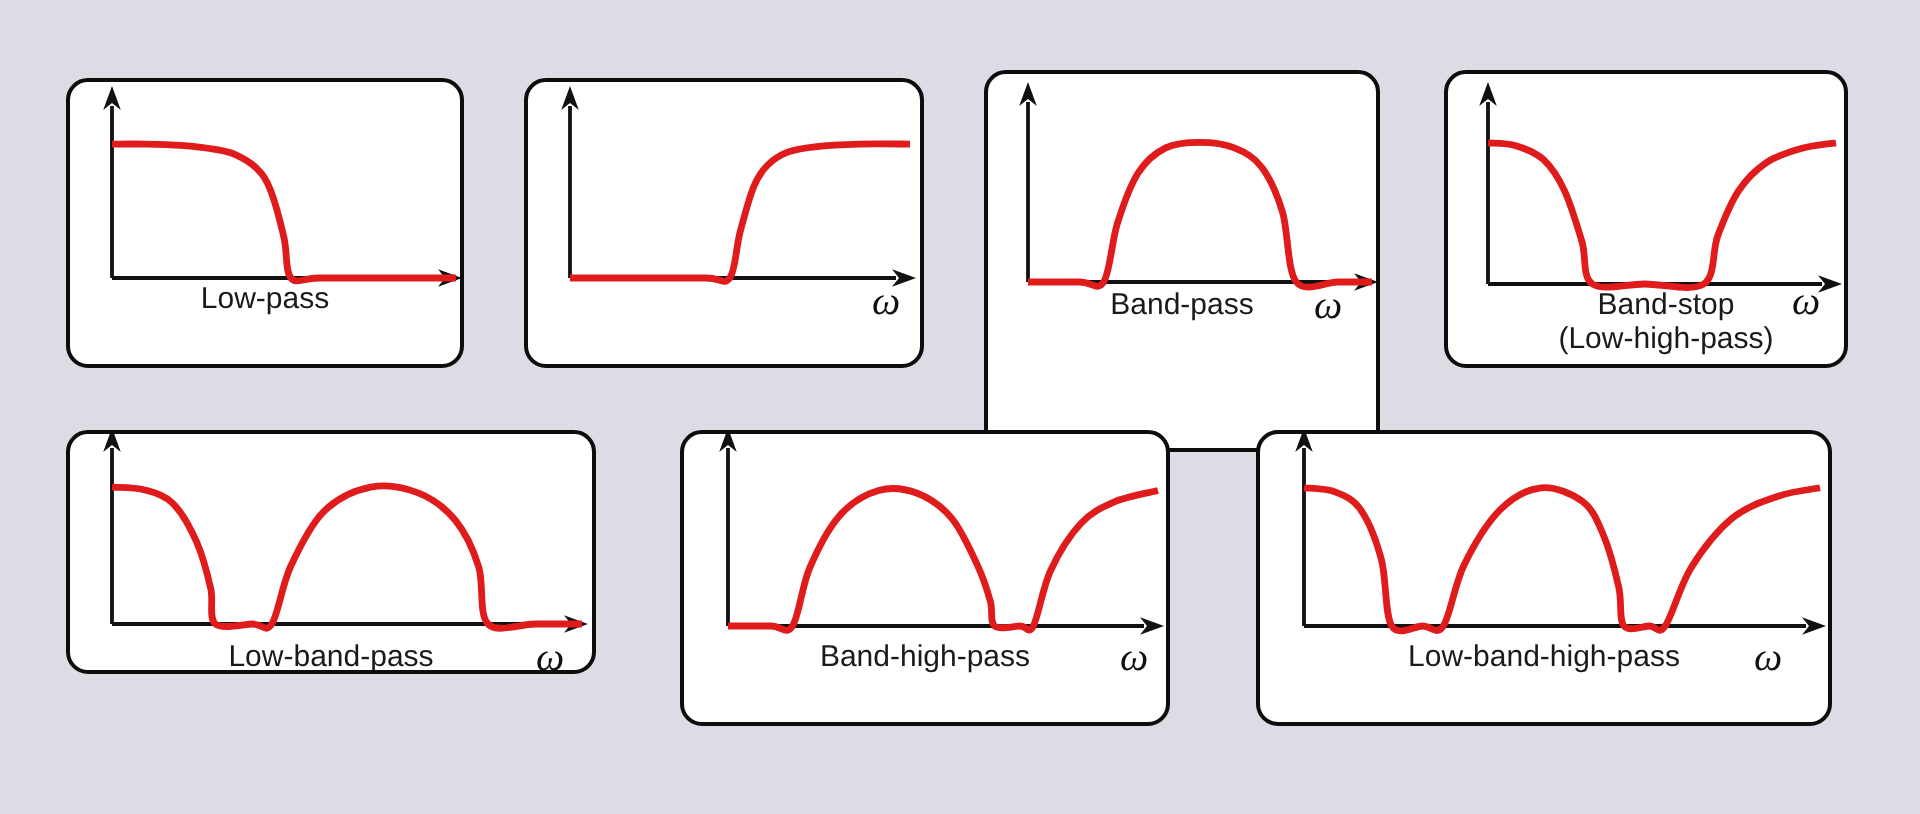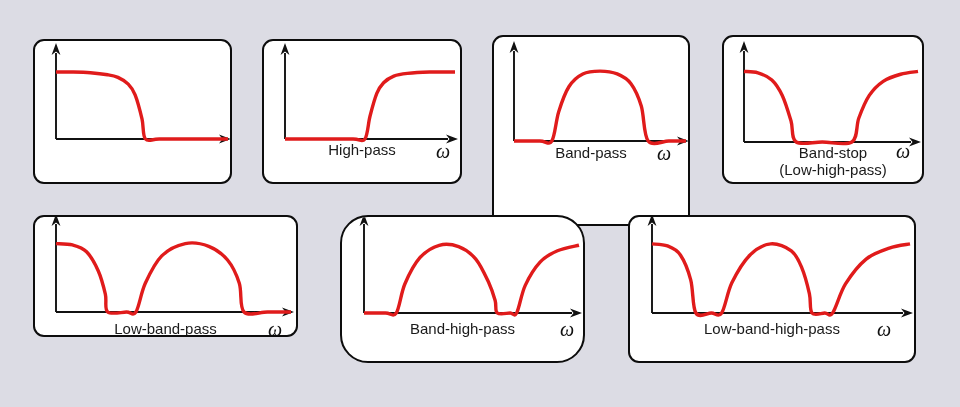--- a/index.html
+++ b/index.html
@@ -74,30 +74,30 @@
 
 <div id="stage">
     <div class="panel" style="left: 33px; top: 39px; width: 199px; height: 145px;">
       <svg width="199" height="145">
         <path class="axis" d="M 21 98 L 21 12"></path>
         <path class="axis-head" d="M 21 2 L 16.6 14 L 21 10.5 L 25.4 14 Z"></path>
         <path class="axis" d="M 21 98 L 186 98"></path>
         <path class="axis-head" d="M 196 98 L 184 93.6 L 187.5 98 L 184 102.4 Z"></path>
         <path class="curve" d="M 21.00 31.04 C 23.87 31.04, 32.47 30.93, 38.20 31.04 C 43.93 31.15, 49.67 31.26, 55.40 31.71 C 61.13 32.16, 68.01 32.94, 72.60 33.72 C 77.19 34.50, 79.48 34.83, 82.92 36.40 C 86.36 37.96, 90.37 40.19, 93.24 43.09 C 96.11 45.99, 97.83 48.00, 100.12 53.81 C 102.41 59.61, 105.28 70.55, 107.00 77.91 C 108.72 85.28, 107.57 94.65, 110.44 98.00 C 113.31 101.35, 116.17 98.00, 124.20 98.00 C 132.23 98.00, 147.13 98.00, 158.60 98.00 C 170.07 98.00, 187.27 98.00, 193.00 98.00"></path>
       </svg>
+      <div class="label" style="top: 100px;">Low-pass</div>
     </div>
     <div class="panel" style="left: 262px; top: 39px; width: 200px; height: 145px;">
       <svg width="200" height="145">
         <path class="axis" d="M 21 98 L 21 12"></path>
         <path class="axis-head" d="M 21 2 L 16.6 14 L 21 10.5 L 25.4 14 Z"></path>
         <path class="axis" d="M 21 98 L 184 98"></path>
         <path class="axis-head" d="M 194 98 L 182 93.6 L 185.5 98 L 182 102.4 Z"></path>
         <path class="curve" d="M 21.00 98.00 C 26.67 98.00, 43.67 98.00, 55.00 98.00 C 66.33 98.00, 81.35 98.00, 89.00 98.00 C 96.65 98.00, 98.07 101.79, 100.90 98.00 C 103.73 94.21, 104.02 82.82, 106.00 75.23 C 107.98 67.64, 110.53 58.05, 112.80 52.47 C 115.07 46.89, 116.77 44.66, 119.60 41.75 C 122.43 38.85, 125.83 36.62, 129.80 35.06 C 133.77 33.50, 137.45 33.05, 143.40 32.38 C 149.35 31.71, 157.57 31.26, 165.50 31.04 C 173.43 30.82, 186.75 31.04, 191.00 31.04"></path>
       </svg>
-      <div class="label" style="top: 100px;">High-pass</div>
       <div class="omega" style="left: 172px; top: 100px;">ω</div>
     </div>
     <div class="panel" style="left: 492px; top: 35px; width: 198px; height: 191px;">
       <svg width="198" height="149">
         <path class="axis" d="M 20 104 L 20 14"></path>
         <path class="axis-head" d="M 20 4 L 15.6 16 L 20 12.5 L 24.4 16 Z"></path>
         <path class="axis" d="M 20 104 L 185 104"></path>
         <path class="axis-head" d="M 195 104 L 183 99.6 L 186.5 104 L 183 108.4 Z"></path>
         <path class="curve" d="M 20.00 104.00 C 24.30 104.00, 39.49 104.00, 45.80 104.00 C 52.11 104.00, 54.69 108.89, 57.84 104.00 C 60.99 99.11, 61.85 83.75, 64.72 74.67 C 67.59 65.59, 71.03 55.81, 75.04 49.52 C 79.05 43.24, 83.64 39.51, 88.80 36.95 C 93.96 34.39, 100.27 34.16, 106.00 34.16 C 111.73 34.16, 118.04 34.86, 123.20 36.95 C 128.36 39.05, 132.95 41.38, 136.96 46.73 C 140.97 52.09, 144.41 59.54, 147.28 69.08 C 150.15 78.62, 149.57 98.18, 154.16 104.00 C 158.75 109.82, 168.49 104.00, 174.80 104.00 C 181.11 104.00, 189.13 104.00, 192.00 104.00"></path>
       </svg>
@@ -120,21 +120,21 @@
       <svg width="265" height="148">
         <path class="axis" d="M 21 95 L 21 7"></path>
         <path class="axis-head" d="M 21 -3 L 16.6 9 L 21 5.5 L 25.4 9 Z"></path>
         <path class="axis" d="M 21 95 L 249 95"></path>
         <path class="axis-head" d="M 259 95 L 247 90.6 L 250.5 95 L 247 99.4 Z"></path>
         <path class="curve" d="M 21.00 26.60 C 23.74 26.83, 32.36 26.60, 37.45 27.97 C 42.54 29.34, 47.24 30.48, 51.55 34.81 C 55.86 39.14, 60.17 46.89, 63.30 53.96 C 66.43 61.03, 68.78 70.38, 70.35 77.22 C 71.92 84.06, 69.17 92.04, 72.70 95.00 C 76.23 97.96, 86.80 95.00, 91.50 95.00 C 96.20 95.00, 97.77 99.79, 100.90 95.00 C 104.03 90.21, 105.99 75.62, 110.30 66.27 C 114.61 56.92, 120.09 45.52, 126.75 38.91 C 133.41 32.30, 142.42 28.20, 150.25 26.60 C 158.08 25.00, 166.70 26.60, 173.75 29.34 C 180.80 32.07, 187.46 36.86, 192.55 43.02 C 197.64 49.17, 201.56 57.61, 204.30 66.27 C 207.04 74.94, 204.30 90.21, 209.00 95.00 C 213.70 99.79, 224.67 95.00, 232.50 95.00 C 240.33 95.00, 252.08 95.00, 256.00 95.00"></path>
       </svg>
       <div class="label" style="top: 103px;">Low-band-pass</div>
       <div class="omega" style="left: 233px; top: 102px;">ω</div>
     </div>
-    <div class="panel" style="left: 340px; top: 215px; width: 245px; height: 148px; border-radius: 28px;">
+    <div class="panel" style="left: 340px; top: 215px; width: 245px; height: 148px;">
       <svg width="245" height="148">
         <path class="axis" d="M 22 96 L 22 7"></path>
         <path class="axis-head" d="M 22 -3 L 17.6 9 L 22 5.5 L 26.4 9 Z"></path>
         <path class="axis" d="M 22 96 L 230 96"></path>
         <path class="axis-head" d="M 240 96 L 228 91.6 L 231.5 96 L 228 100.4 Z"></path>
         <path class="curve" d="M 22.00 96.00 C 25.58 96.00, 38.13 96.00, 43.50 96.00 C 48.88 96.00, 51.02 100.84, 54.25 96.00 C 57.48 91.16, 58.91 76.19, 62.85 66.97 C 66.79 57.75, 72.17 47.16, 77.90 40.70 C 83.63 34.25, 90.80 30.11, 97.25 28.26 C 103.70 26.42, 110.51 27.34, 116.60 29.64 C 122.69 31.95, 128.78 36.10, 133.80 42.09 C 138.82 48.08, 143.47 58.68, 146.70 65.59 C 149.92 72.50, 151.72 78.49, 153.15 83.56 C 154.58 88.63, 152.79 93.93, 155.30 96.00 C 157.81 98.07, 164.98 96.00, 168.20 96.00 C 171.43 96.00, 172.14 100.61, 174.65 96.00 C 177.16 91.39, 179.31 76.88, 183.25 68.35 C 187.19 59.83, 192.92 50.61, 198.30 44.85 C 203.67 39.09, 209.05 36.56, 215.50 33.79 C 221.95 31.03, 233.42 29.18, 237.00 28.26"></path>
       </svg>
       <div class="label" style="top: 103px;">Band-high-pass</div>
       <div class="omega" style="left: 218px; top: 102px;">ω</div>
     </div>

